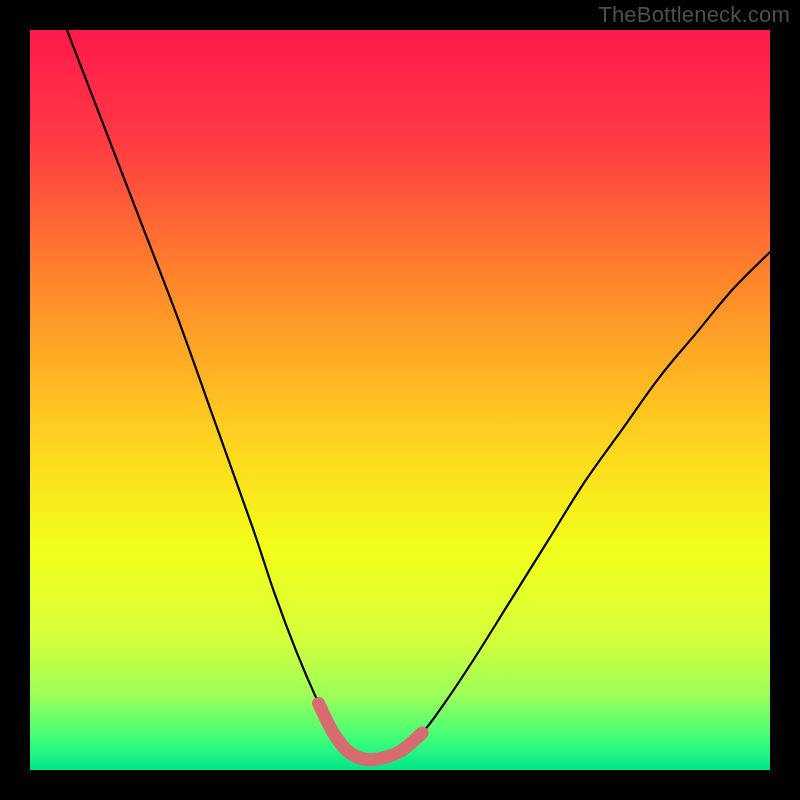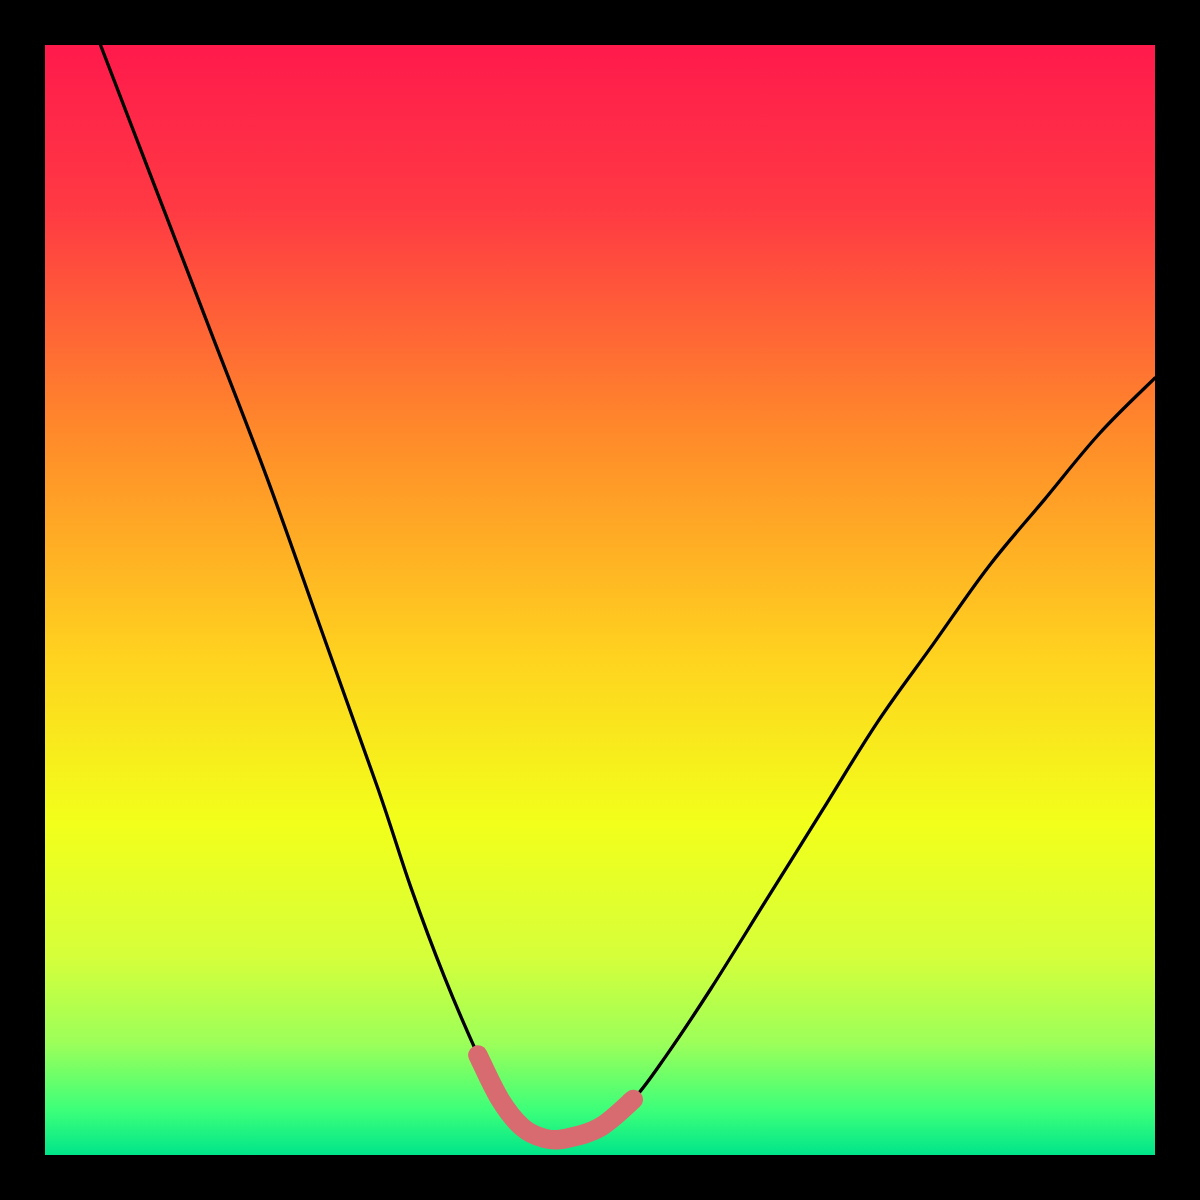--- a/index.html
+++ b/index.html
@@ -41,20 +41,21 @@
     width: 740px;
     height: 740px;
     display: block;
   }
 </style>
 </head>
 <body>
 
 <div class="frame">
 
+  <div class="watermark">TheBottleneck.com</div>
 
   <div class="plot">
     <svg viewBox="0 0 740 740">
       <defs>
         <linearGradient id="bg-grad" x1="0" y1="0" x2="0" y2="1">
 
         <stop offset="0%" stop-color="#ff1a4c"></stop>
             <stop offset="15%" stop-color="#ff3a43"></stop>
             <stop offset="35%" stop-color="#ff8a2a"></stop>
             <stop offset="55.00000000000001%" stop-color="#ffd21f"></stop>

